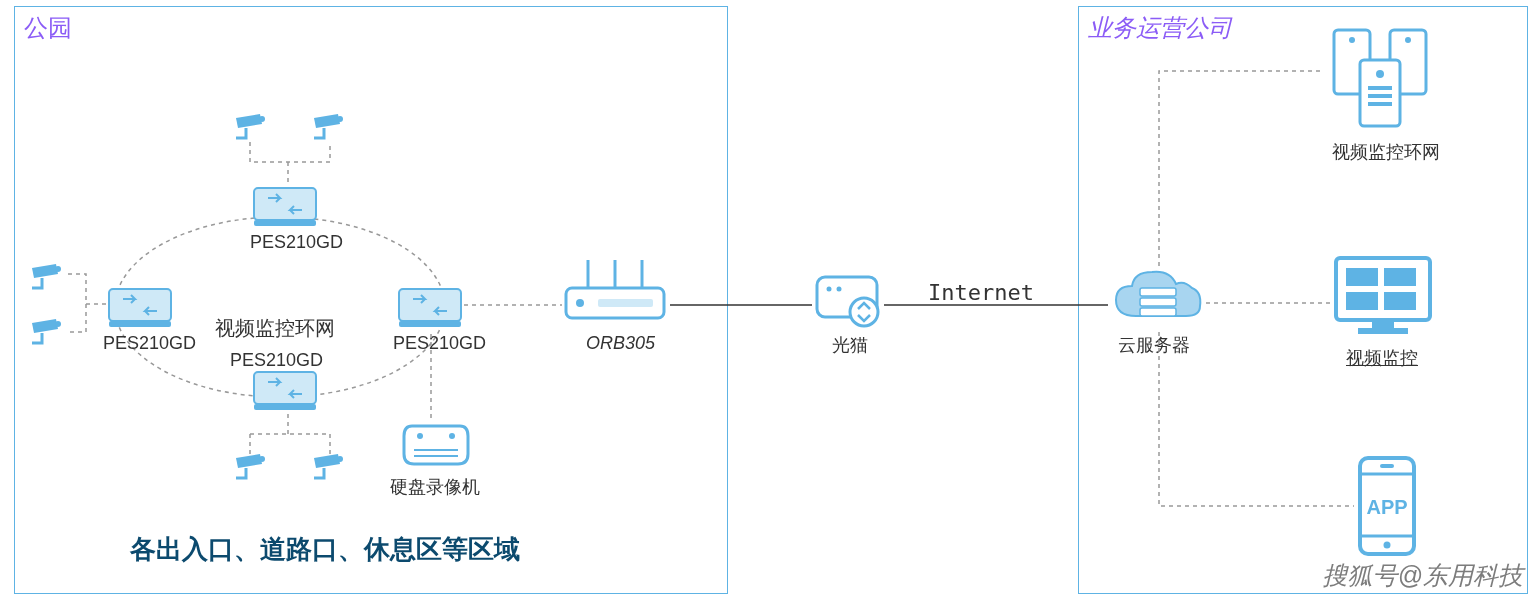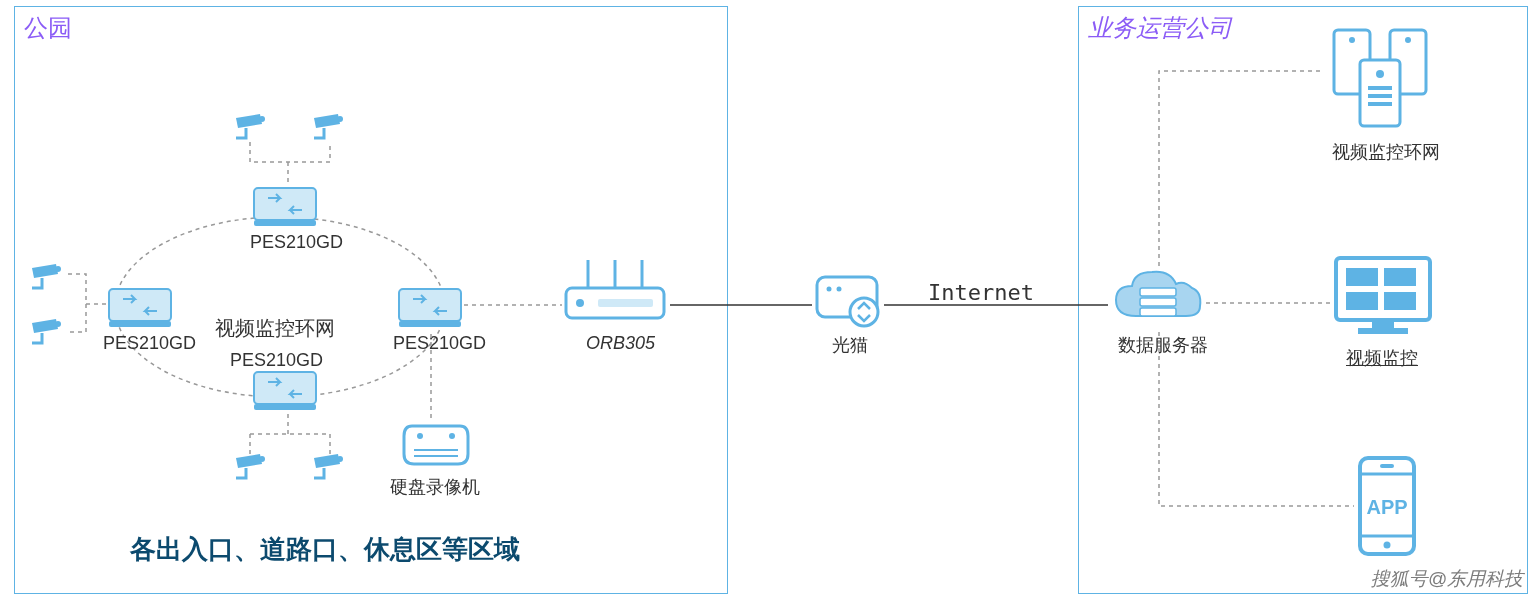--- a/index.html
+++ b/index.html
@@ -32,21 +32,21 @@
   .big-label {
     position: absolute;
     font-size: 26px;
     color: #0c4a6e;
     font-weight: bold;
   }
   .watermark {
     position: absolute;
     right: 15px;
     bottom: 8px;
-    font-size: 19px;
+    font-size: 25px;
     color: #666;
     font-style: italic;
     opacity: 0.85;
     font-weight: 500;
   }
   .icon {
     position: absolute;
   }
 </style>
 </head>
@@ -183,21 +183,21 @@
 <svg class="icon" style="left:882px; top:302px;" width="228" height="6">
   <line x1="2" y1="3" x2="226" y2="3" stroke="#333" stroke-width="1.5"></line>
 </svg>
 
 <svg class="icon" style="left:1108px; top:262px;" width="100" height="76">
   <path d="M28 54 Q8 54 8 38 Q8 24 24 24 Q26 10 44 10 Q62 8 68 22 Q76 18 84 26 Q94 30 92 44 Q92 54 78 54 Z" fill="#a8d5f0" stroke="#5eb3e4" stroke-width="2"></path>
   <rect x="32" y="26" width="36" height="8" rx="2" fill="#fff" stroke="#5eb3e4" stroke-width="1.5"></rect>
   <rect x="32" y="36" width="36" height="8" rx="2" fill="#fff" stroke="#5eb3e4" stroke-width="1.5"></rect>
   <rect x="32" y="46" width="36" height="8" rx="2" fill="#fff" stroke="#5eb3e4" stroke-width="1.5"></rect>
 </svg>
-<div class="label" style="left:1118px; top:333px;">数据服务器</div>
+<div class="label" style="left:1118px; top:333px;">云服务器</div>
 
 <svg class="icon" style="left:1320px; top:24px;" width="120" height="110">
   <rect x="14" y="6" width="36" height="64" rx="4" fill="#fff" stroke="#5eb3e4" stroke-width="3"></rect>
   <rect x="70" y="6" width="36" height="64" rx="4" fill="#fff" stroke="#5eb3e4" stroke-width="3"></rect>
   <rect x="40" y="36" width="40" height="66" rx="4" fill="#fff" stroke="#5eb3e4" stroke-width="3"></rect>
   <circle cx="60" cy="50" r="4" fill="#5eb3e4"></circle>
   <rect x="48" y="62" width="24" height="4" fill="#5eb3e4"></rect>
   <rect x="48" y="70" width="24" height="4" fill="#5eb3e4"></rect>
   <rect x="48" y="78" width="24" height="4" fill="#5eb3e4"></rect>
   <circle cx="32" cy="16" r="3" fill="#5eb3e4"></circle>

